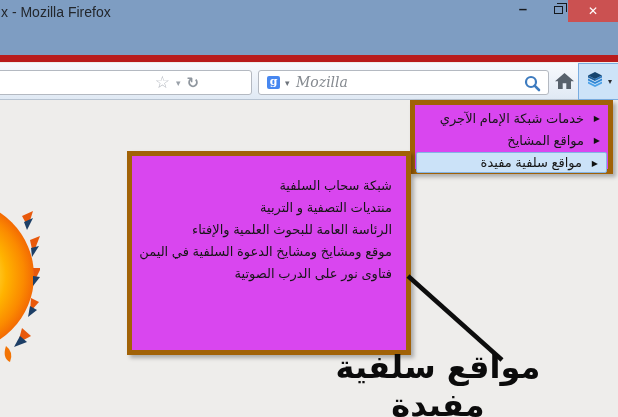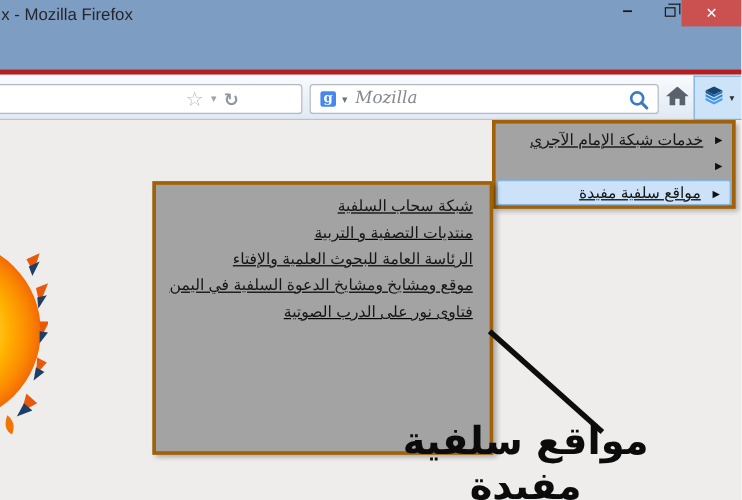--- a/index.html
+++ b/index.html
@@ -1,21 +1,21 @@
 <!DOCTYPE html>
 <html lang="ar"><head>
 <meta charset="utf-8">
 <style>
   * { margin:0; padding:0; box-sizing:border-box; }
   body { font-family:"Liberation Sans","DejaVu Sans",sans-serif; }
   .screen { position:relative; width:618px; height:417px; overflow:hidden; background:#eeedeb; }
 
   
   .titlebar { position:absolute; left:0; top:0; width:618px; height:62px;
-              background:#7e9dc2; border-bottom:4px solid #b91c1c; }
+              background:#7e9dc2; border-bottom:7px solid #b91c1c; }
   .title-text { position:absolute; left:1px; top:4px; font-size:14px; color:#23272c; white-space:nowrap; }
   .btn-min { position:absolute; left:508px; top:0; width:30px; height:22px; text-align:center;
              color:#16191d; font-size:15px; font-weight:bold; line-height:18px; cursor:default; }
   .btn-restore { position:absolute; left:544px; top:0; width:30px; height:22px; cursor:default; }
   .restore-glyph { position:absolute; left:10px; top:6px; width:9px; height:8px; border:1.4px solid #16191d; background:transparent; }
   .restore-glyph::before { content:""; position:absolute; left:1.5px; top:-4px; width:9px; height:8px;
              border:1.4px solid #16191d; border-left:none; border-bottom:none; }
   .btn-close { position:absolute; left:568px; top:0; width:50px; height:22px; background:#cb5151;
              color:#ffffff; text-align:center; font-size:12px; line-height:22px; font-weight:bold; }
 
@@ -40,30 +40,30 @@
   .magnifier { position:absolute; right:7px; top:4px; }
 
   .home-btn { position:absolute; left:552px; top:7px; width:25px; height:25px;
               display:flex; align-items:center; justify-content:center; }
   .bm-btn { position:absolute; left:578px; top:0px; width:40px; height:37px;
             background:#cde3f8; border:1px solid #7aade0; border-right:none;
             display:flex; align-items:center; justify-content:center; gap:3px; }
   .bm-caret { font-size:8px; color:#2b2e33; }
 
   
-  .menu-panel { position:absolute; background:#a3a3a3; border:3px solid #a16207;
-                box-shadow:3px 3px 4px rgba(0,0,0,0.28);text-decoration:underline; }
+  .menu-panel { position:absolute; background:#d946ef; border:5px solid #a16207;
+                box-shadow:3px 3px 4px rgba(0,0,0,0.28); }
   .main-menu { left:410px; top:100px; width:203px; height:74px; padding:3px 0; z-index:40; }
   .menu-item { position:relative; height:22px; line-height:22px; font-size:13px; color:#161616;
                direction:rtl; text-align:right; padding:0 24px 0 8px; white-space:nowrap; }
   .menu-item .sub-arrow { position:absolute; right:8px; left:auto; top:0; height:22px;
                font-size:8px; line-height:22px; color:#111; direction:ltr; }
   .menu-item.selected { background:#cbe2f8; border:1px solid #84b4e4; border-radius:2px;
                margin:0 1px; height:21px; line-height:19px; }
-  .sub-menu { left:127px; top:151px; width:284px; height:228px; padding:7px 0; z-index:41; }
+  .sub-menu { left:127px; top:151px; width:284px; height:204px; padding:19px 0; z-index:41; }
   .submenu-item { height:22px; line-height:22px; font-size:13px; color:#161616;
                direction:rtl; text-align:right; padding:0 14px 0 8px; white-space:nowrap; }
 
   
   .annot-svg { position:absolute; left:0; top:0; z-index:60; pointer-events:none; }
   .annot-text { position:absolute; left:330px; top:348px; width:216px; z-index:60; text-align:center;
                 font-size:32px; font-weight:bold; color:#0b0b0b; direction:rtl;
                 font-family:"DejaVu Serif","DejaVu Sans",serif; }
 
   
@@ -151,20 +151,21 @@
       <path d="M6 136 Q14 142 10 152 Q2 148 6 136 Z" fill="#f27405"></path>
     </svg>
   </div>
 
   <div class="menu-panel main-menu">
     <div class="menu-item">
       <span>خدمات شبكة الإمام الآجري</span>
       <span class="sub-arrow">▶</span>
     </div>
     <div class="menu-item">
+      <span>مواقع المشايخ</span>
       <span class="sub-arrow">▶</span>
     </div>
     <div class="menu-item selected">
       <span>مواقع سلفية مفيدة</span>
       <span class="sub-arrow">▶</span>
     </div>
   </div>
 
   <div class="menu-panel sub-menu">
     <div class="submenu-item">شبكة سحاب السلفية</div>

